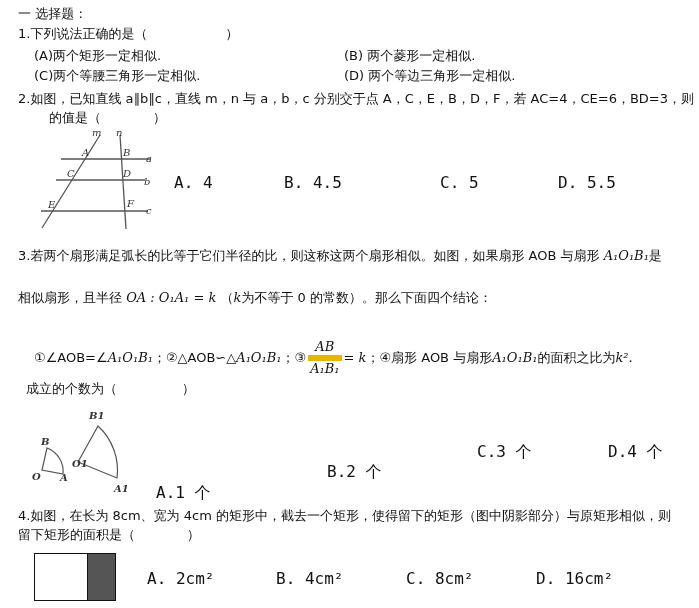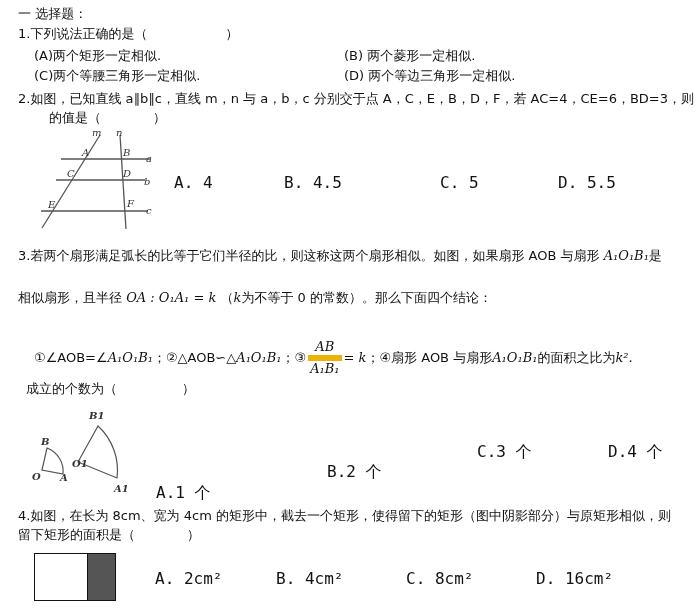--- a/index.html
+++ b/index.html
@@ -85,16 +85,16 @@
 <div class="abs opt" style="left:477px;top:444px;">C.3 个</div>
 <div class="abs opt" style="left:592px;top:444px;margin-left:16px;">D.4 个</div>
 
 <div class="abs" style="left:18px;top:508px;">4.如图，在长为 8cm、宽为 4cm 的矩形中，截去一个矩形，使得留下的矩形（图中阴影部分）与原矩形相似，则</div>
 <div class="abs" style="left:18px;top:527px;">留下矩形的面积是（　　　　）</div>
 
 <div style="position:absolute;left:34px;top:553px;width:80px;height:46px;border:1.5px solid #111;background:#fff;">
   <div style="position:absolute;right:0;top:0;width:27px;height:100%;background:#555;border-left:1.5px solid #111;"></div>
 </div>
 
-<div class="abs opt" style="left:147px;top:571px;margin-left:8px;">A. 2cm²</div>
+<div class="abs opt" style="left:147px;top:571px;">A. 2cm²</div>
 <div class="abs opt" style="left:276px;top:571px;">B. 4cm²</div>
 <div class="abs opt" style="left:406px;top:571px;">C. 8cm²</div>
 <div class="abs opt" style="left:536px;top:571px;">D. 16cm²</div>
 
 </body></html>

